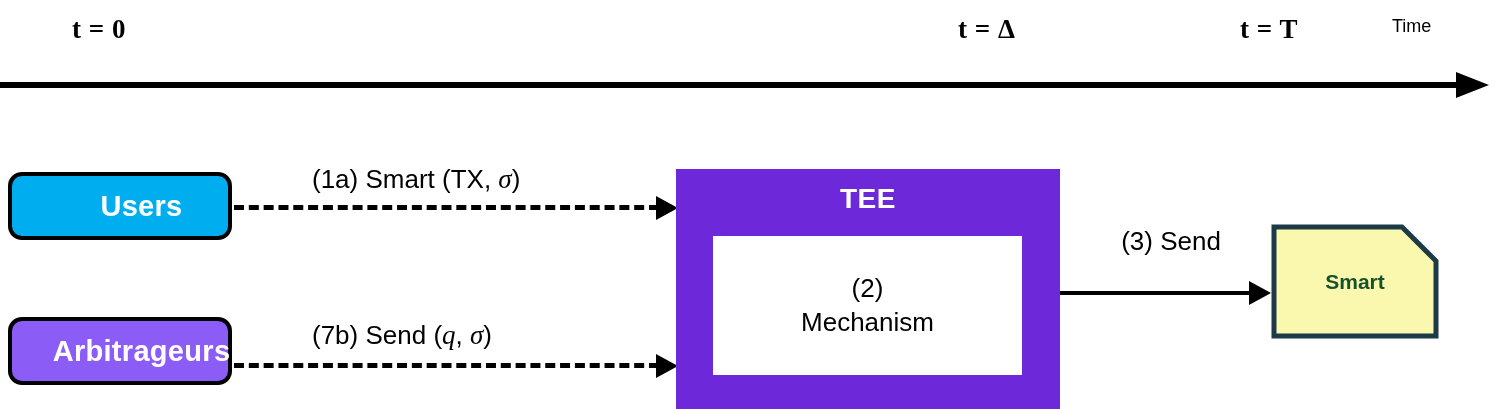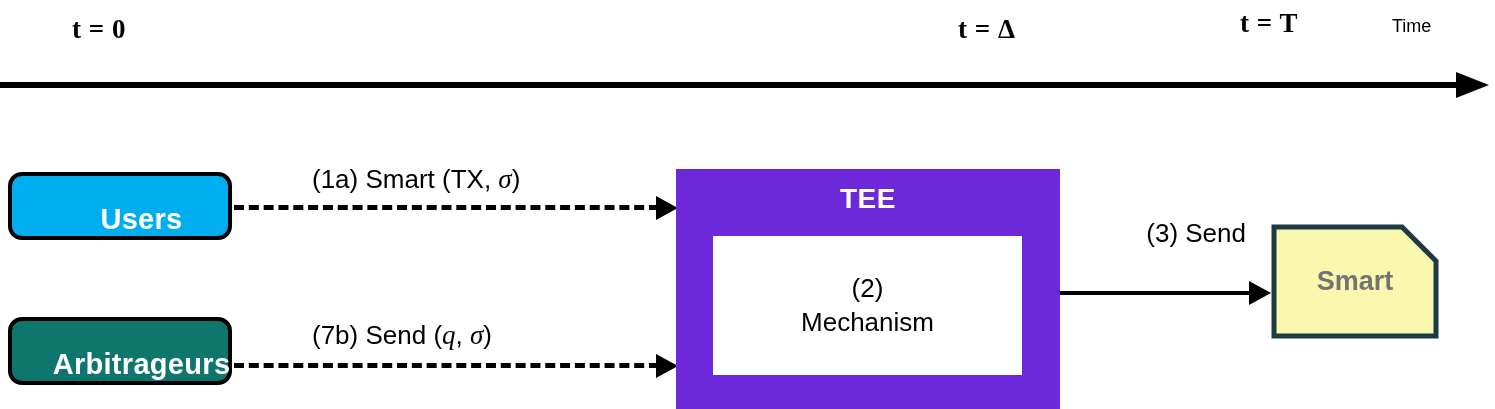--- a/index.html
+++ b/index.html
@@ -53,21 +53,21 @@
     border-bottom: 13px solid transparent;
     border-left: 33px solid #000;
   }
 
   
   .actor {
     position: absolute;
     border: 4px solid #000000;
     border-radius: 14px;
     display: flex;
-    align-items: flex-end;
+    align-items: center;
     justify-content: center;
     box-sizing: border-box;
     color: #ffffff;
     font-weight: bold;
     font-size: 29px;
     letter-spacing: 0.3px;
     padding-left: 43px;
   }
   #users-box {
     left: 8px;
@@ -175,47 +175,47 @@
     position: absolute;
     left: 0;
     top: 0;
     width: 168px;
     height: 115px;
     display: flex;
     flex-direction: column;
     align-items: center;
     justify-content: center;
     font-weight: bold;
-    font-size: 27px;
+    font-size: 21px;
     line-height: 1.22;
-    color: #737373;
+    color: #14532d;
     text-align: center;
   }
 </style>
 </head>
 <body>
 
 <div id="canvas">
 
   <div class="tl-label" style="left:72px; top:14px;">t = 0</div>
 
   <div class="tl-label" style="left:958px; top:14px;">t = Δ</div>
 
-  <div class="tl-label" style="left:1240px; top:8px;">t = T</div>
+  <div class="tl-label" style="left:1240px; top:14px;">t = T</div>
 
   <div class="tl-label-plain" style="left:1392px; top:16px;">Time</div>
 
   <div class="tl-axis"></div>
   <div class="tl-arrowhead"></div>
 
   <div class="actor" id="users-box" style="background:#00AEEF;">
     <span>Users</span>
   </div>
 
-  <div class="actor" id="arbitrageurs-box" style="background:#0f766e;">
+  <div class="actor" id="arbitrageurs-box" style="background:#8b5cf6;">
     <span>Arbitrageurs</span>
   </div>
 
   <div class="flow-label" style="left:312px; top:164px;">
     <span>(1a) Smart (TX, </span><span class="mathvar">σ</span><span>)</span>
   </div>
   <div class="flow-dashed" style="left:234px; top:205px; width:425px;"></div>
   <div class="arrowhead-right" style="left:656px; top:196px;"></div>
 
   <div class="flow-label" style="left:312px; top:320px;">
@@ -225,21 +225,21 @@
   <div class="arrowhead-right" style="left:656px; top:354px;"></div>
 
   <div id="tee-box">
     <div id="tee-title">TEE</div>
     <div id="tee-inner">
       <div>(2)</div>
       <div>Mechanism</div>
     </div>
   </div>
 
-  <div class="flow-label two-line" style="left:1096px; top:218px; width:150px;text-align:right;">
+  <div class="flow-label two-line" style="left:1096px; top:226px; width:150px;">
     <div>(3) Send</div>
   </div>
   <div class="flow-solid" style="left:1060px; top:291px; width:192px;"></div>
   <div class="arrowhead-right" style="left:1249px; top:281px;"></div>
 
   <div id="smart-contract">
     <svg width="168" height="115" viewBox="0 0 168 115">
       <path d="M3,3 L131,3 L165,37 L165,112 L3,112 Z" fill="#FAF7AE" stroke="#1D3B47" stroke-width="5" stroke-linejoin="miter"></path>
     </svg>
     <div id="sc-text">

